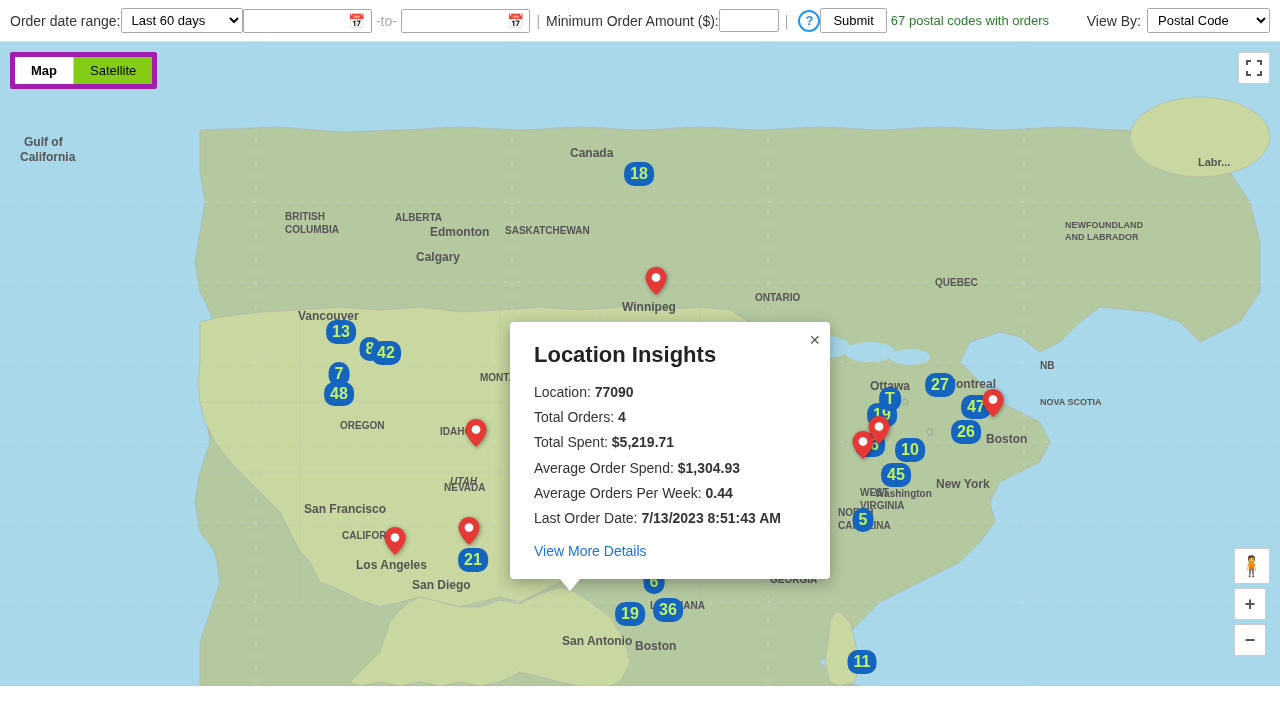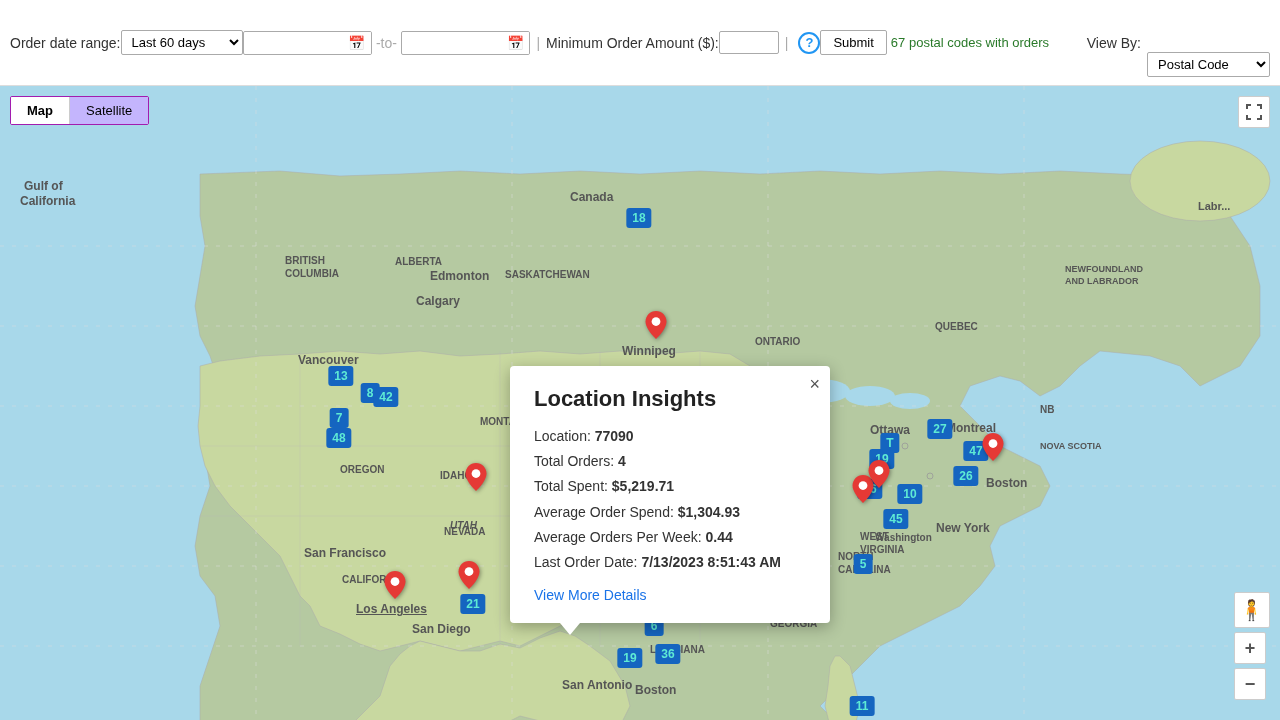--- a/index.html
+++ b/index.html
@@ -64,21 +64,21 @@
       font-weight: bold; font-size: 13px;
       cursor: pointer;
       margin-left: 4px;
     }
     .view-by-wrap {
       margin-left: auto;
       display: flex;
       align-items: center;
       gap: 6px;
     }
-    .view-by-wrap select { padding: 3px 24px 3px 6px; margin-top: 44px; }
+    .view-by-wrap select { padding: 3px 24px 3px 6px; }
 
     
     #map-container {
       position: relative;
       width: 1280px;
       height: 644px;
       overflow: hidden;
     }
 
     
@@ -98,31 +98,31 @@
       width: 100%;
       height: 100%;
     }
 
     
     .map-type-ctrl {
       position: absolute;
       top: 10px;
       left: 10px;
       display: flex;
-      border: 1px solid #a21caf;
+      border: 5px solid #a21caf;
       border-radius: 2px;
       overflow: hidden;
       z-index: 10;
       background: #fff;
     }
     .map-type-btn {
       padding: 6px 16px;
       font-size: 13px;
       cursor: pointer;
-      background: #c4b5fd;
+      background: #84cc16;
       border: none;
       outline: none;
     }
     .map-type-btn.active { background: #fff; font-weight: bold; }
     .map-type-btn:not(:last-child) { border-right: 1px solid #ccc; }
 
     
     .map-ctrl-topright {
       position: absolute;
       top: 10px;
@@ -151,25 +151,25 @@
       z-index: 10;
       display: flex;
       flex-direction: column;
       gap: 4px;
     }
 
     
     .cluster-marker {
       position: absolute;
       background: #1565C0;
-      color: #5eead4;
-      font-size: 12px;
+      color: #bef264;
+      font-size: 16px;
       font-weight: bold;
       padding: 3px 6px;
-      border-radius: 3px;
+      border-radius: 10px;
       cursor: pointer;
       transform: translate(-50%, -50%);
       z-index: 5;
       white-space: nowrap;
     }
 
     
     .pin-marker {
       position: absolute;
       transform: translate(-50%, -100%);
@@ -378,21 +378,21 @@
   <div class="map-label" style="left:1065px;top:178px;font-size:9px;line-height:1.3;">NEWFOUNDLAND<br>AND LABRADOR</div>
   <div class="map-label" style="left:1040px;top:318px;font-size:10px;">NB</div>
   <div class="map-label" style="left:1040px;top:355px;font-size:9px;">NOVA SCOTIA</div>
   <div class="map-label" style="left:298px;top:267px;">Vancouver</div>
   <div class="map-label" style="left:622px;top:258px;">Winnipeg</div>
   <div class="map-label" style="left:870px;top:337px;">Ottawa</div>
   <div class="map-label" style="left:946px;top:335px;">Montreal</div>
   <div class="map-label" style="left:936px;top:435px;">New York</div>
   <div class="map-label" style="left:986px;top:390px;">Boston</div>
   <div class="map-label" style="left:304px;top:460px;">San Francisco</div>
-  <div class="map-label" style="left:356px;top:516px;text-decoration:underline;">Los Angeles</div>
+  <div class="map-label" style="left:356px;top:516px;">Los Angeles</div>
   <div class="map-label" style="left:412px;top:536px;">San Diego</div>
   <div class="map-label" style="left:408px;top:440px;font-size:10px;padding-left:36px;">NEVADA</div>
   <div class="map-label" style="left:440px;top:384px;font-size:10px;">IDAHO</div>
   <div class="map-label" style="left:450px;top:434px;font-size:10px;font-style:italic;">UTAH</div>
   <div class="map-label" style="left:480px;top:330px;font-size:10px;">MONTANA</div>
   <div class="map-label" style="left:340px;top:378px;font-size:10px;">OREGON</div>
   <div class="map-label" style="left:342px;top:488px;font-size:10px;">CALIFORNIA</div>
   <div class="map-label" style="left:690px;top:528px;font-size:10px;">ALABAMA</div>
   <div class="map-label" style="left:650px;top:558px;font-size:10px;">LOUISIANA</div>
   <div class="map-label" style="left:770px;top:532px;font-size:10px;">GEORGIA</div>

